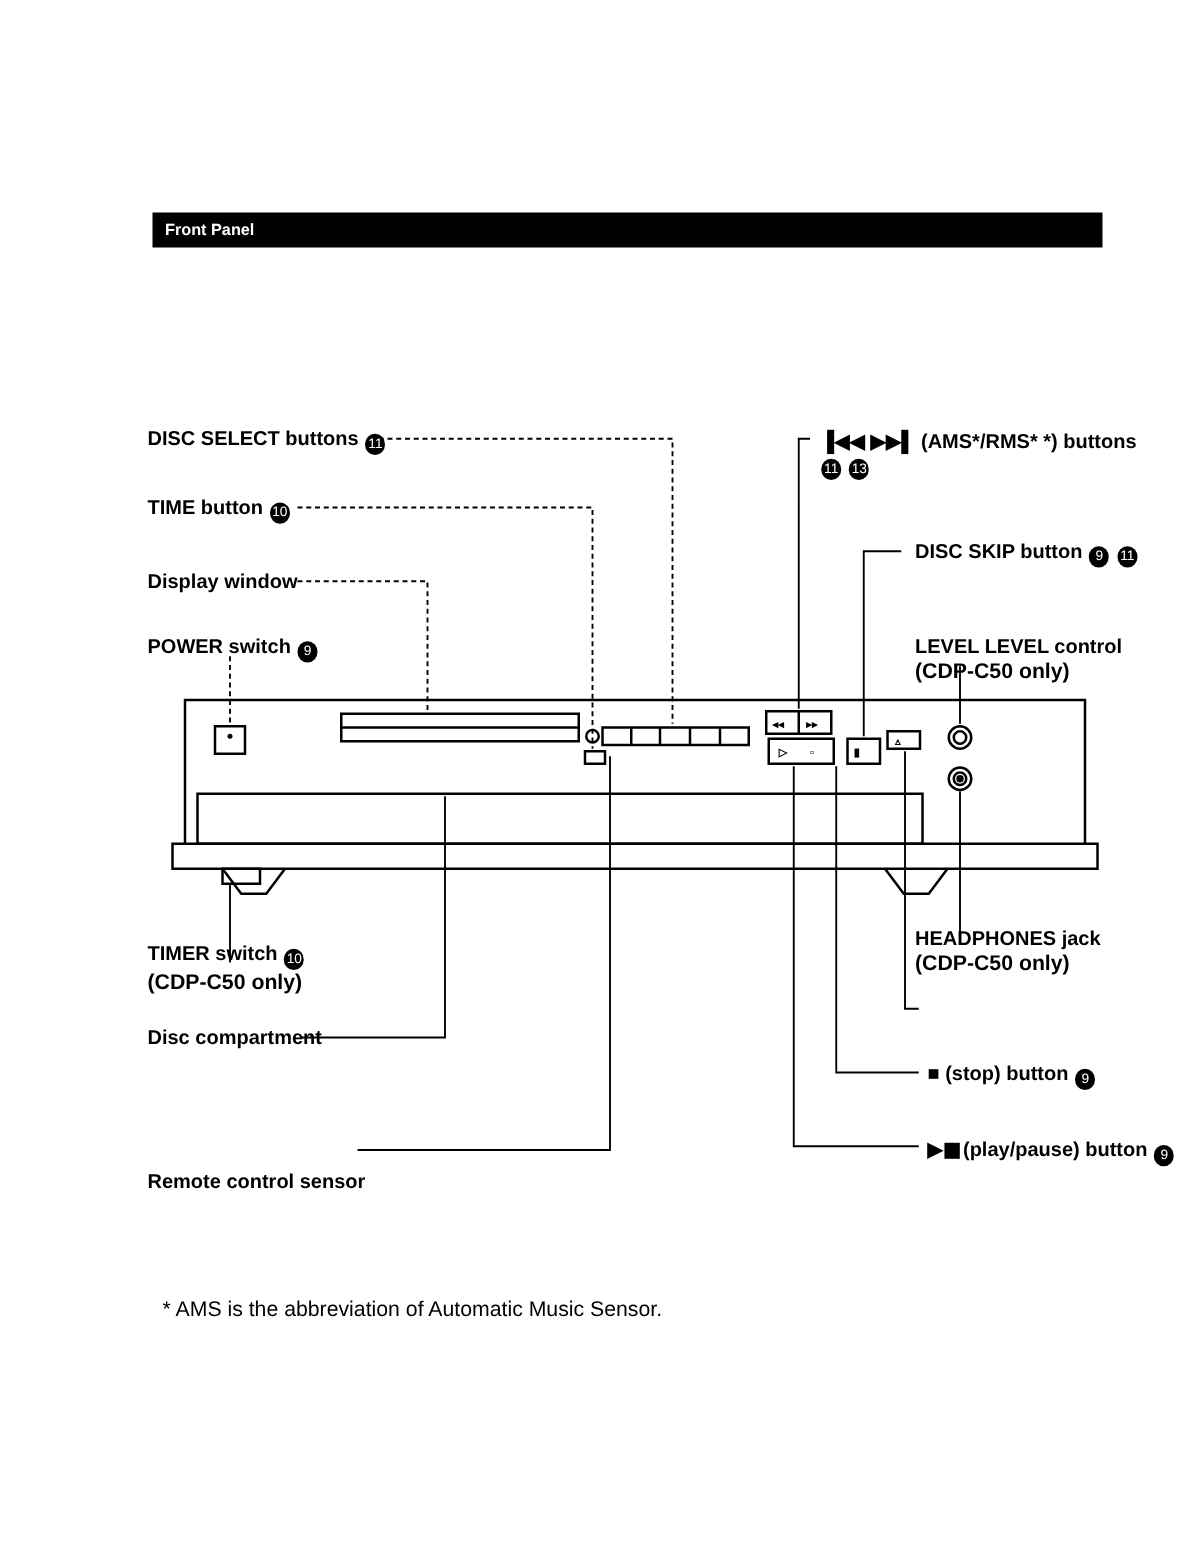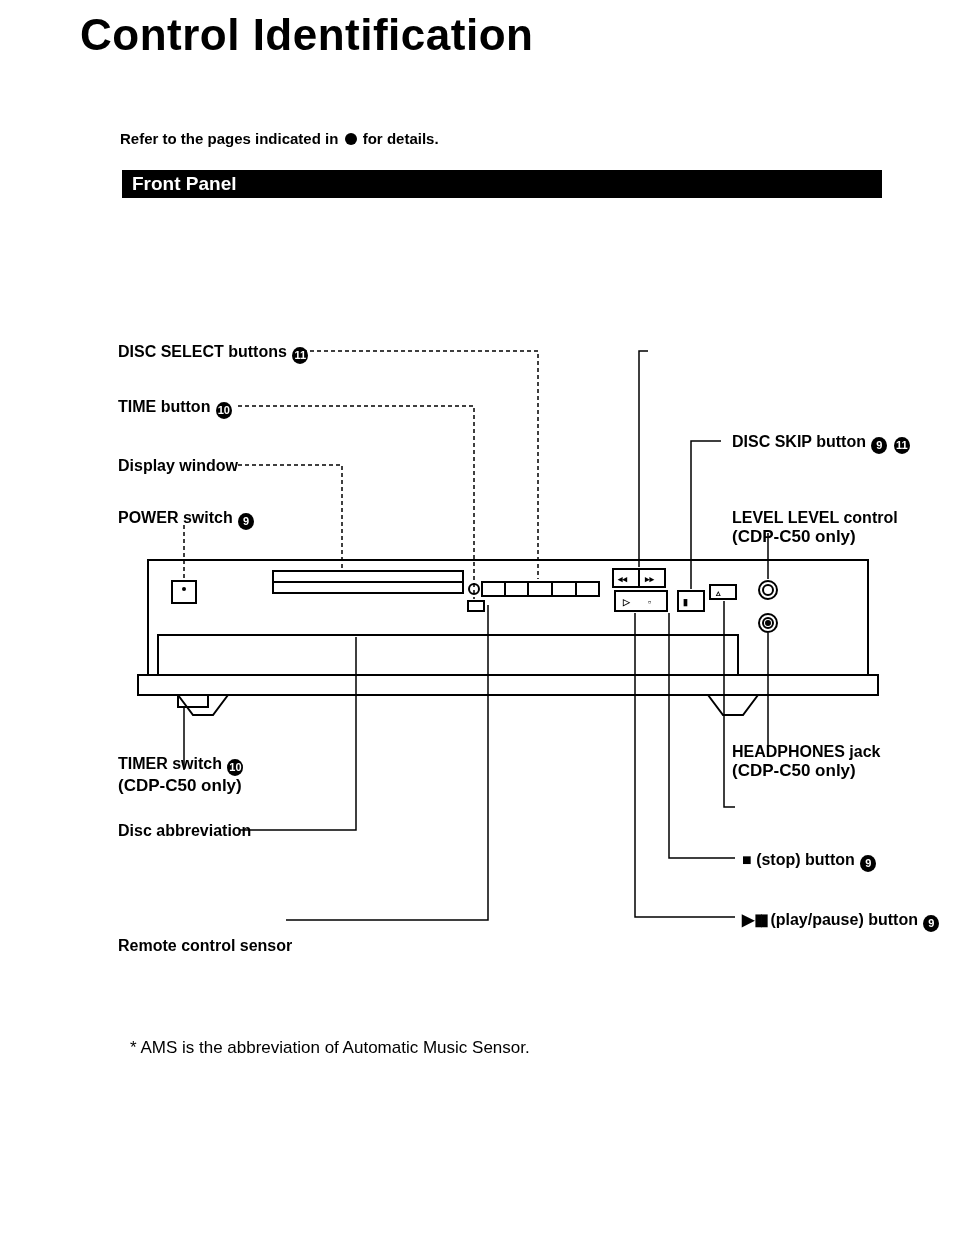--- a/index.html
+++ b/index.html
@@ -1,39 +1,35 @@
 <!DOCTYPE html>
 <html><head>
 <meta charset="utf-8">
 <style>
   html,body{margin:0;padding:0;background:#fff;color:#000;font-family:Arial,Helvetica,sans-serif}
   .page{width:954px;height:1233px;position:relative;margin:0 auto}
   .title{position:absolute;left:80px;top:10px;font-size:44px;font-weight:900;letter-spacing:0.5px}
   .intro{position:absolute;left:120px;top:130px;font-size:15px;font-weight:600}
   .bullet{display:inline-block;width:12px;height:12px;background:#000;border-radius:50%;vertical-align:-1px;margin:0 2px}
   .section-bar{position:absolute;left:122px;top:170px;width:760px;height:28px;background:#000}
-  .section-bar span{color:#fff;font-weight:700;font-size:19px;line-height:28px;padding-left:10px}
+  .section-bar span{color:#fff;font-weight:700;font-size:13px;line-height:28px;padding-left:10px}
   .diagram{position:absolute;left:118px;top:335px;width:780px;height:600px}
   .lbl{position:absolute;font-size:16px;font-weight:700;white-space:nowrap}
   .sub{display:block;font-weight:700;font-size:17px}
-  .ref{display:inline-flex;align-items:center;justify-content:center;width:16px;height:17px;border-radius:50%;background:#000;color:#fff;font-size:11px;font-weight:700;vertical-align:-2px;margin:0 1px}
+  .ref{display:inline-flex;align-items:center;justify-content:center;width:16px;height:17px;border-radius:50%;background:#000;color:#fff;font-size:11px;font-weight:400;vertical-align:-2px;margin:0 1px}
   .sym{font-weight:900}
   svg.wires{position:absolute;left:0;top:0;width:780px;height:600px}
   .footnotes{position:absolute;left:130px;top:1033px;font-size:17px;line-height:1.8}
 </style>
 </head>
 <body>
 
 <div class="page">
 
-  <div class="title">Control Identification</div>
 
-  <div class="intro">
-    <span>Refer to the pages indicated in </span><span class="bullet"></span><span> for details.</span>
-  </div>
 
   <div class="section-bar">
     <span>Front Panel</span>
   </div>
 
   <div class="diagram">
 
     <svg class="wires" viewBox="0 0 780 600">
       <g stroke="#000" stroke-width="2" fill="none">
 
@@ -124,26 +120,33 @@
     <div class="lbl" style="left:0;top:174px">
       <span>POWER switch</span>
       <span class="ref">9</span>
     </div>
     <div class="lbl" style="left:0;top:420px">
       <span>TIMER switch</span>
       <span class="ref">10</span>
       <span class="sub">(CDP-C50 only)</span>
     </div>
     <div class="lbl" style="left:0;top:487px">
-      <span>Disc abbreviation</span>
+      <span>Disc compartment</span>
     </div>
     <div class="lbl" style="left:0;top:602px">
       <span>Remote control sensor</span>
     </div>
 
+    <div class="lbl" style="left:538px;top:8px">
+      <span class="sym">▐◀◀</span>
+      <span class="sym">▶▶▌</span>
+      <span>(AMS*/RMS* *) buttons</span><br>
+      <span class="ref">11</span>
+      <span class="ref">13</span>
+    </div>
     <div class="lbl" style="left:614px;top:98px">
       <span>DISC SKIP button</span>
       <span class="ref">9</span>
       <span class="ref">11</span>
     </div>
     <div class="lbl" style="left:614px;top:174px">
       <span>LEVEL LEVEL control</span>
       <span class="sub">(CDP-C50 only)</span>
     </div>
     <div class="lbl" style="left:614px;top:408px">

